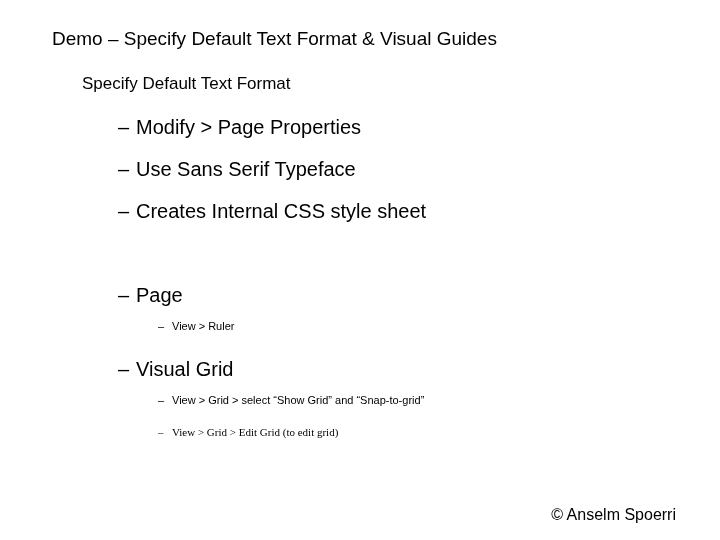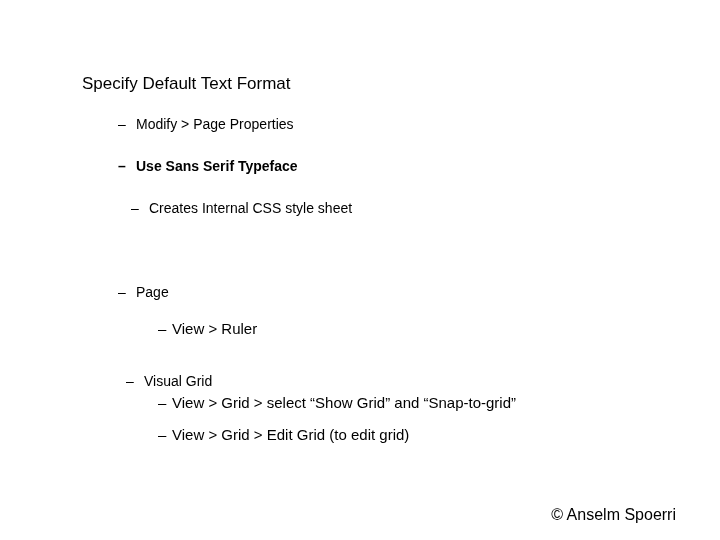--- a/index.html
+++ b/index.html
@@ -28,52 +28,53 @@
     position: absolute;
     font-size: 17px;
     font-weight: 400;
   }
   .sec1 { left: 82px; top: 74px; }
   .sec2 { left: 82px; top: 242px; }
 
   .lvl1 {
     position: absolute;
     left: 118px;
-    font-size: 14px;
+    font-size: 20px;
   }
   .lvl1 .dash { display: inline-block; width: 18px; }
   .a1 { top: 116px; }
-  .a2 { top: 158px; font-weight: 700; }
-  .a3 { top: 200px; margin-left: 13px; }
+  .a2 { top: 158px; font-weight: 400; }
+  .a3 { top: 200px; }
   .b1 { top: 284px; }
-  .b2 { top: 373px; margin-left: 8px; }
+  .b2 { top: 358px; }
 
   .lvl2 {
     position: absolute;
     left: 158px;
-    font-size: 15px;
+    font-size: 11px;
   }
   .lvl2 .dash { display: inline-block; width: 14px; }
   .c1 { top: 320px; }
   .c2 { top: 394px; }
-  .c3 { top: 426px; }
+  .c3 { top: 426px; font-family: Liberation Serif, serif; }
 
   .footer {
     position: absolute;
     right: 44px;
     bottom: 16px;
     font-size: 16px;
     margin-top: 12px;
   }
 </style>
 </head>
 <body>
 
 <div class="slide">
 
+  <div class="title">Demo – Specify Default Text Format &amp; Visual Guides</div>
 
   <div class="sec sec1">Specify Default Text Format</div>
 
   <div class="lvl1 a1">
     <span class="dash">–</span><span>Modify &gt; Page Properties</span>
   </div>
   <div class="lvl1 a2">
     <span class="dash">–</span><span>Use Sans Serif Typeface</span>
   </div>
   <div class="lvl1 a3">

